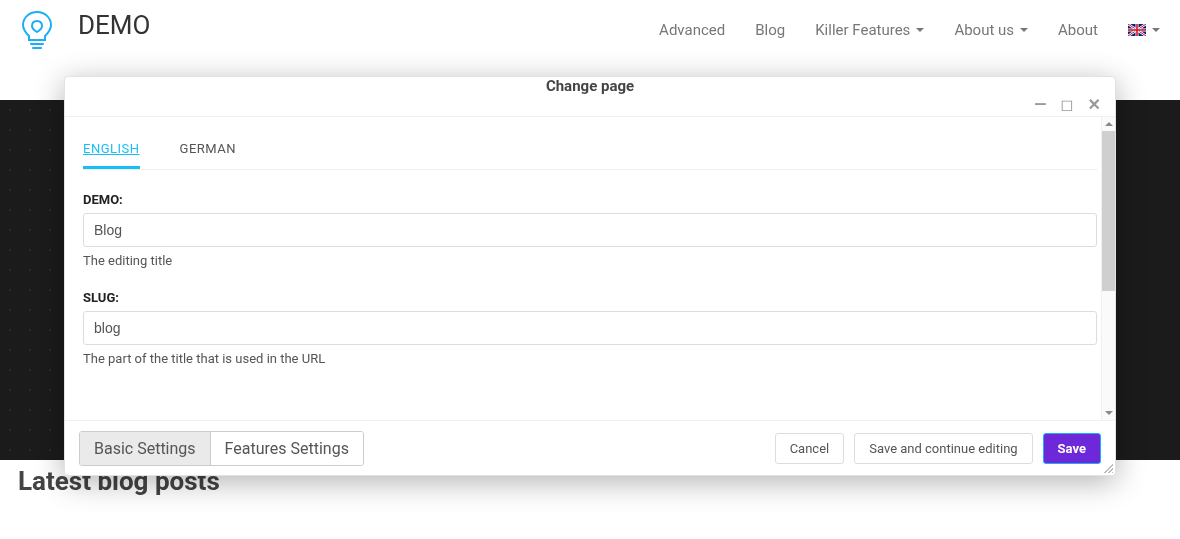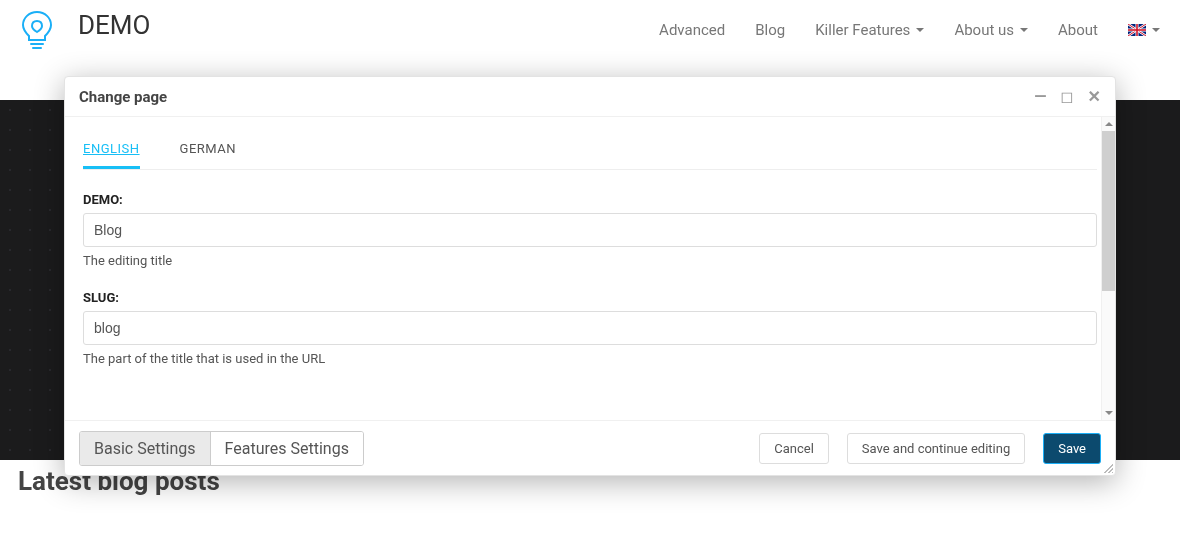--- a/index.html
+++ b/index.html
@@ -88,20 +88,21 @@
     z-index: 10;
     display: flex;
     flex-direction: column;
   }
   .modal-header {
     height: 40px;
     display: flex;
     align-items: center;
     padding: 0 14px;
     border-bottom: 1px solid #f0f0f0;
+    flex-direction: column;
   }
   .modal-title {
     font-size: 15px;
     font-weight: 700;
     color: #444;
   }
   .modal-controls {
     margin-left: auto;
     display: flex;
     gap: 14px;
@@ -215,35 +216,36 @@
     color: #555;
   }
   .btn-seg.active {
     background: #eaeaea;
   }
   .btn-seg + .btn-seg { border-left: 1px solid #ccc; }
 
   .footer-right {
     margin-left: auto;
     display: flex;
-    gap: 18px;
+    gap: 10px;
   }
   .btn {
     padding: 7px 14px;
     font-size: 13px;
     cursor: pointer;
     border: 1px solid #ddd;
     border-radius: 3px;
     background: #fff;
     color: #555;
   }
   .btn.primary {
-    background: #0c4a6e;
+    background: #6d28d9;
     border-color: #1aaff7;
     color: #fff;
+    font-weight: bold;
   }
   .resize-grip {
     position: absolute;
     right: 2px;
     bottom: 2px;
     width: 12px;
     height: 12px;
     background:
       linear-gradient(135deg, transparent 60%, #bbb 60%, #bbb 68%, transparent 68%,
                               transparent 76%, #bbb 76%, #bbb 84%, transparent 84%,

